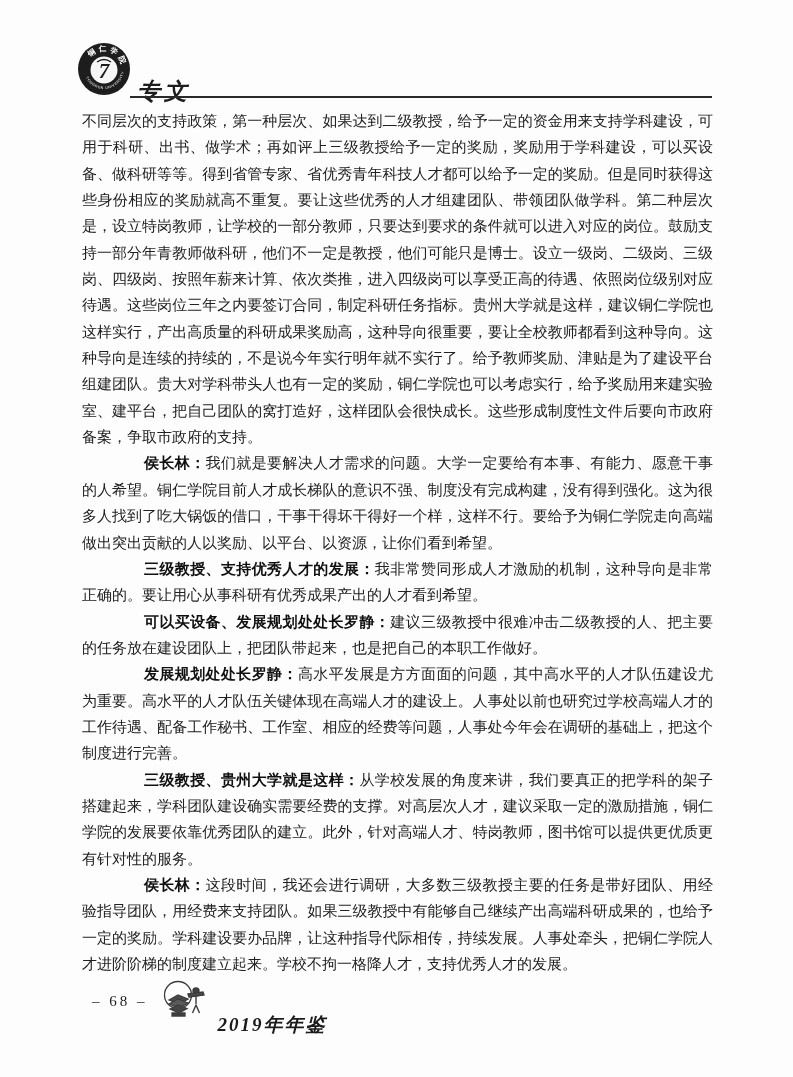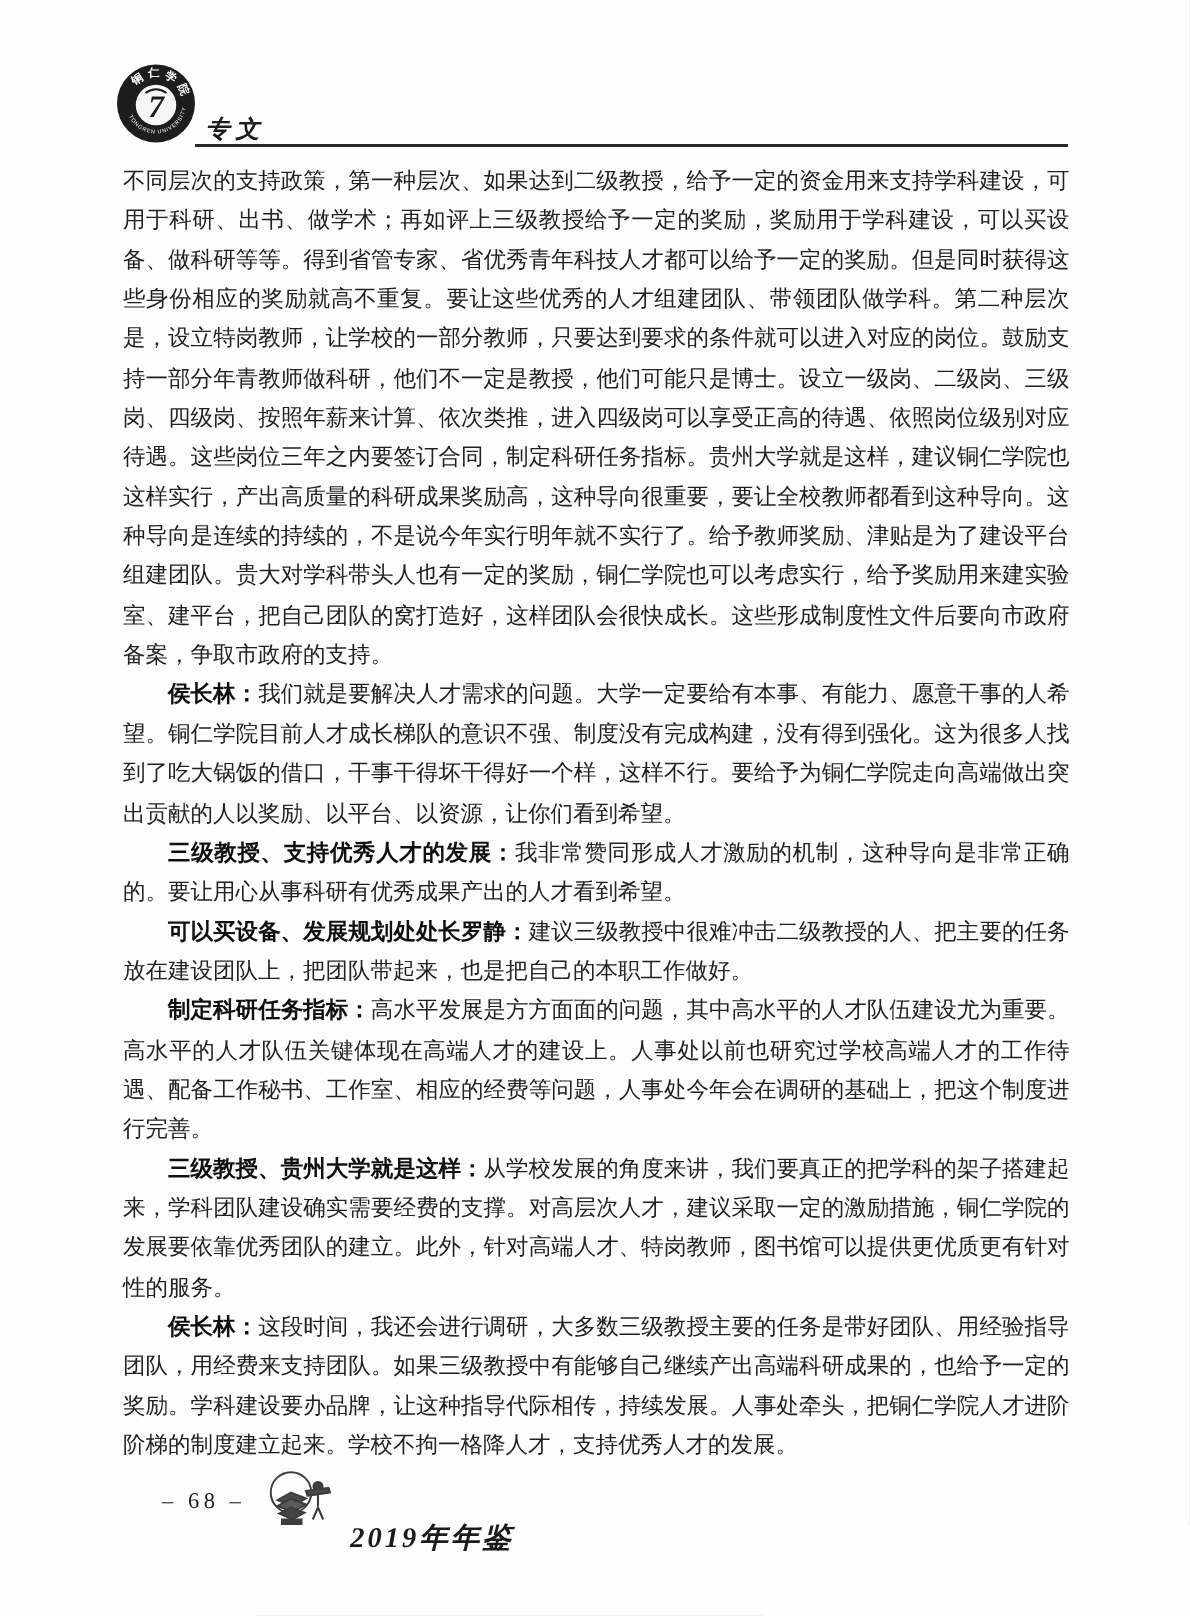--- a/index.html
+++ b/index.html
@@ -24,21 +24,21 @@
     position: absolute;
     left: 77px;
     top: 42px;
     width: 54px;
     height: 54px;
   }
   .section-title {
     position: absolute;
     left: 137px;
     top: 76px;
-    font-size: 16px;
+    font-size: 23px;
     letter-spacing: 4px;
     color: #1d1d1d;
     font-weight: 600;
     font-style: italic;
   }
   .header-rule {
     position: absolute;
     left: 130px;
     top: 96px;
     width: 582px;
@@ -60,26 +60,27 @@
   }
   .article p {
     margin: 0;
     padding: 0;
   }
   .article p.indent { text-indent: 2em; }
   .speaker {
     font-family: "Liberation Sans", "DejaVu Sans", sans-serif;
     font-weight: 700;
     color: #101010;
+    margin-left: 32px;
   }
 
   
   .footer {
     position: absolute;
-    left: 108px;
+    left: 92px;
     top: 978px;
     height: 46px;
     display: flex;
     align-items: center;
     gap: 13px;
   }
   .page-number {
     font-size: 15px;
     letter-spacing: 3px;
     color: #1e1e1e;
@@ -121,21 +122,21 @@
     <span class="section-title">专文</span>
     <div class="header-rule"></div>
   </div>
 
   <div class="article">
     <div>
         <p>不同层次的支持政策，第一种层次、如果达到二级教授，给予一定的资金用来支持学科建设，可用于科研、出书、做学术；再如评上三级教授给予一定的奖励，奖励用于学科建设，可以买设备、做科研等等。得到省管专家、省优秀青年科技人才都可以给予一定的奖励。但是同时获得这些身份相应的奖励就高不重复。要让这些优秀的人才组建团队、带领团队做学科。第二种层次是，设立特岗教师，让学校的一部分教师，只要达到要求的条件就可以进入对应的岗位。鼓励支持一部分年青教师做科研，他们不一定是教授，他们可能只是博士。设立一级岗、二级岗、三级岗、四级岗、按照年薪来计算、依次类推，进入四级岗可以享受正高的待遇、依照岗位级别对应待遇。这些岗位三年之内要签订合同，制定科研任务指标。贵州大学就是这样，建议铜仁学院也这样实行，产出高质量的科研成果奖励高，这种导向很重要，要让全校教师都看到这种导向。这种导向是连续的持续的，不是说今年实行明年就不实行了。给予教师奖励、津贴是为了建设平台组建团队。贵大对学科带头人也有一定的奖励，铜仁学院也可以考虑实行，给予奖励用来建实验室、建平台，把自己团队的窝打造好，这样团队会很快成长。这些形成制度性文件后要向市政府备案，争取市政府的支持。</p>
         <p class="indent"><b class="speaker">侯长林：</b>我们就是要解决人才需求的问题。大学一定要给有本事、有能力、愿意干事的人希望。铜仁学院目前人才成长梯队的意识不强、制度没有完成构建，没有得到强化。这为很多人找到了吃大锅饭的借口，干事干得坏干得好一个样，这样不行。要给予为铜仁学院走向高端做出突出贡献的人以奖励、以平台、以资源，让你们看到希望。</p>
         <p class="indent"><b class="speaker">三级教授、支持优秀人才的发展：</b>我非常赞同形成人才激励的机制，这种导向是非常正确的。要让用心从事科研有优秀成果产出的人才看到希望。</p>
         <p class="indent"><b class="speaker">可以买设备、发展规划处处长罗静：</b>建议三级教授中很难冲击二级教授的人、把主要的任务放在建设团队上，把团队带起来，也是把自己的本职工作做好。</p>
-        <p class="indent"><b class="speaker">制定科研任务指标：</b>高水平发展是方方面面的问题，其中高水平的人才队伍建设尤为重要。高水平的人才队伍关键体现在高端人才的建设上。人事处以前也研究过学校高端人才的工作待遇、配备工作秘书、工作室、相应的经费等问题，人事处今年会在调研的基础上，把这个制度进行完善。</p>
+        <p class="indent"><b class="speaker">发展规划处处长罗静：</b>高水平发展是方方面面的问题，其中高水平的人才队伍建设尤为重要。高水平的人才队伍关键体现在高端人才的建设上。人事处以前也研究过学校高端人才的工作待遇、配备工作秘书、工作室、相应的经费等问题，人事处今年会在调研的基础上，把这个制度进行完善。</p>
         <p class="indent"><b class="speaker">三级教授、贵州大学就是这样：</b>从学校发展的角度来讲，我们要真正的把学科的架子搭建起来，学科团队建设确实需要经费的支撑。对高层次人才，建议采取一定的激励措施，铜仁学院的发展要依靠优秀团队的建立。此外，针对高端人才、特岗教师，图书馆可以提供更优质更有针对性的服务。</p>
         <p class="indent"><b class="speaker">侯长林：</b>这段时间，我还会进行调研，大多数三级教授主要的任务是带好团队、用经验指导团队，用经费来支持团队。如果三级教授中有能够自己继续产出高端科研成果的，也给予一定的奖励。学科建设要办品牌，让这种指导代际相传，持续发展。人事处牵头，把铜仁学院人才进阶阶梯的制度建立起来。学校不拘一格降人才，支持优秀人才的发展。</p>
       </div>
   </div>
 
   <div class="footer">
     <span class="page-number">– 68 –</span>
     <svg class="yearbook-logo" viewBox="0 0 44 46">
       <g stroke="#3c3c3c" fill="none" stroke-width="1.3">
         <circle cx="17" cy="17" r="13.5"></circle>

